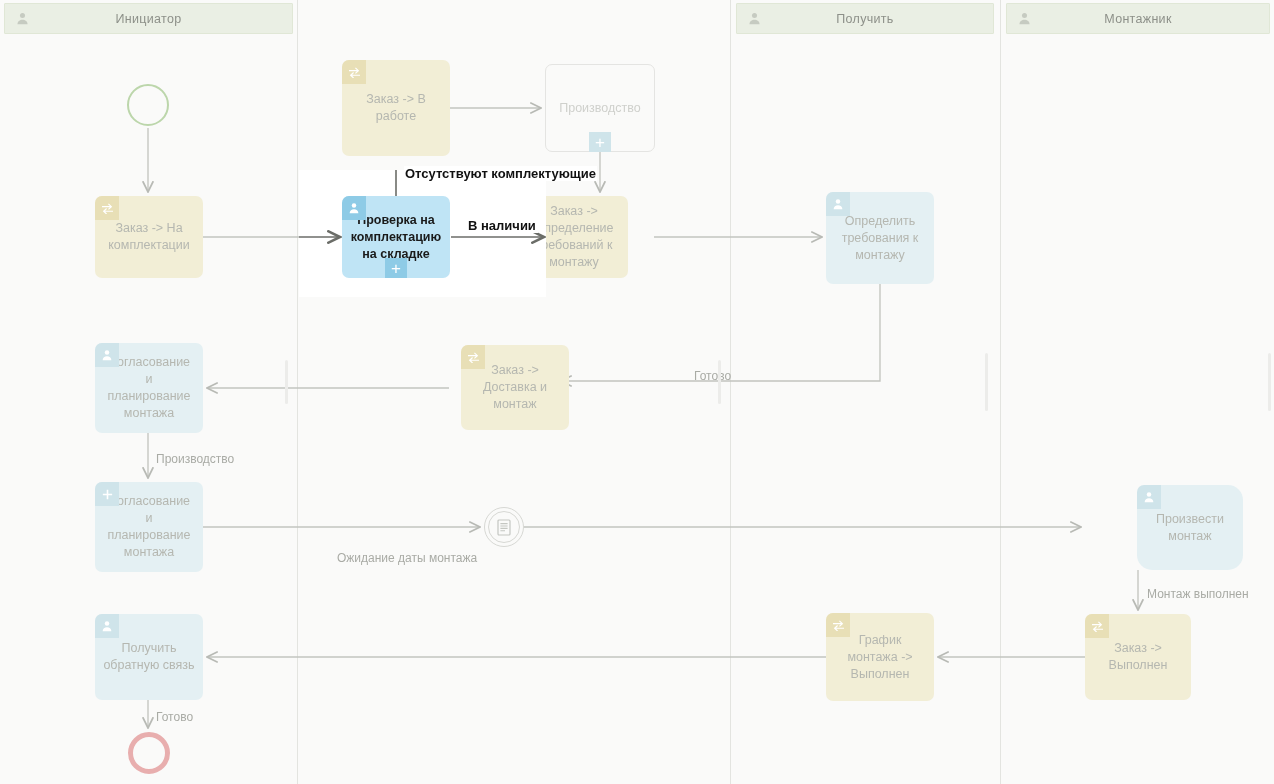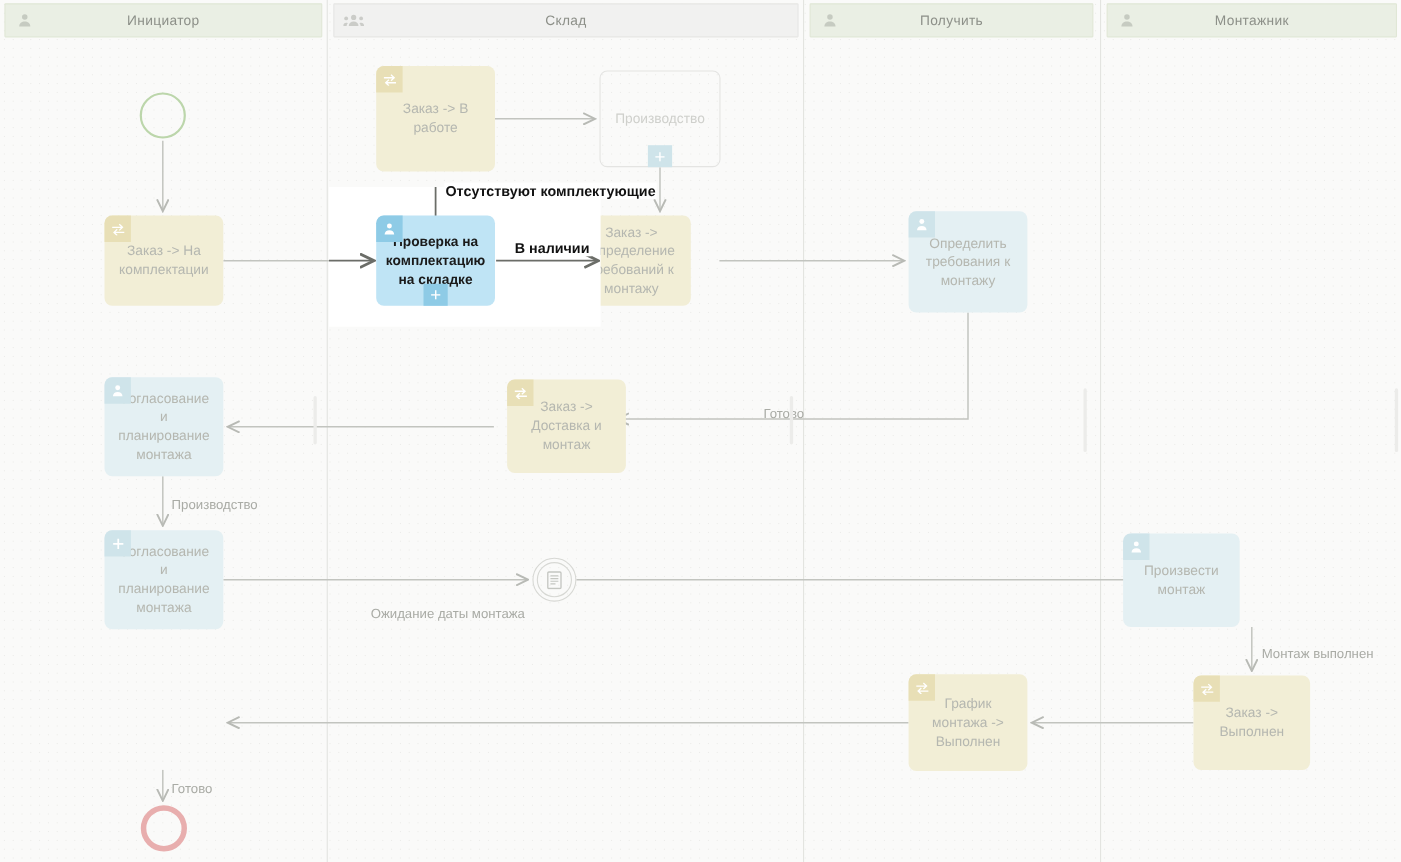--- a/index.html
+++ b/index.html
@@ -98,33 +98,20 @@
   <div class="lane-head green" style="left:4px;width:289px;">
     <span class="lh-icon">
       <svg width="13" height="13" viewBox="0 0 16 16">
           <circle cx="8" cy="4.3" r="3.1" fill="#8e918a"></circle>
           <path d="M1.8 15c0-3.6 2.8-5.6 6.2-5.6S14.2 11.4 14.2 15z" fill="#8e918a"></path>
         </svg>
     </span>
     <span class="lh-title">Инициатор</span>
   </div>
 
-  <div class="lane-head grey" style="left:303px;width:423px;">
-    <span class="lh-icon">
-      <svg width="19" height="13" viewBox="0 0 24 14">
-        <circle cx="12" cy="3.6" r="3" fill="#8e918a"></circle>
-          <path d="M6.4 13.4c0-3.2 2.5-5 5.6-5s5.6 1.8 5.6 5z" fill="#8e918a"></path>
-        <circle cx="3.4" cy="4.8" r="2.2" fill="#8e918a"></circle>
-          <path d="M0 13.4c0-2.4 1.6-3.7 3.4-3.7 .7 0 1.4.2 1.9.5-.8.8-1.3 1.9-1.4 3.2z" fill="#8e918a"></path>
-        <circle cx="20.6" cy="4.8" r="2.2" fill="#8e918a"></circle>
-          <path d="M24 13.4c0-2.4-1.6-3.7-3.4-3.7-.7 0-1.4.2-1.9.5.8.8 1.3 1.9 1.4 3.2z" fill="#8e918a"></path>
-      </svg>
-    </span>
-    <span class="lh-title">Склад</span>
-  </div>
 
   <div class="lane-head green" style="left:736px;width:258px;">
     <span class="lh-icon">
       <svg width="13" height="13" viewBox="0 0 16 16">
           <circle cx="8" cy="4.3" r="3.1" fill="#8e918a"></circle>
           <path d="M1.8 15c0-3.6 2.8-5.6 6.2-5.6S14.2 11.4 14.2 15z" fill="#8e918a"></path>
         </svg>
     </span>
     <span class="lh-title">Получить</span>
   </div>
@@ -207,20 +194,29 @@
 
   <div class="node task blue" style="left:95px;top:482px;width:108px;height:90px;">
     <span class="badge blue">
       <svg width="13" height="13" viewBox="0 0 14 14">
           <path d="M7 2v10M2 7h10" stroke="#fff" stroke-width="1.7"></path>
         </svg>
     </span>
     <span>Согласование и планирование монтажа</span>
   </div>
 
+  <div class="node task blue" style="left:95px;top:614px;width:108px;height:86px;">
+    <span class="badge blue">
+      <svg width="12" height="12" viewBox="0 0 16 16">
+          <circle cx="8" cy="4.6" r="3" fill="#fff"></circle>
+          <path d="M2.2 15c0-3.4 2.6-5.2 5.8-5.2S13.8 11.6 13.8 15z" fill="#fff"></path>
+        </svg>
+    </span>
+    <span>Получить обратную связь</span>
+  </div>
 
   <div class="ev end" style="left:128px;top:732px;width:42px;height:42px;"></div>
 
   <div class="node task yellow" style="left:342px;top:60px;width:108px;height:96px;">
     <span class="badge yellow">
       <svg width="13" height="11" viewBox="0 0 14 12">
           <path d="M1 4h10M8 1l3.2 3L8 7" stroke="#fff" stroke-width="1.3" fill="none"></path>
           <path d="M13 9H3M6 12L2.8 9 6 6" stroke="#fff" stroke-width="1.3" fill="none"></path>
         </svg>
     </span>
@@ -273,21 +269,21 @@
   <div class="node task yellow" style="left:826px;top:613px;width:108px;height:88px;">
     <span class="badge yellow">
       <svg width="13" height="11" viewBox="0 0 14 12">
           <path d="M1 4h10M8 1l3.2 3L8 7" stroke="#fff" stroke-width="1.3" fill="none"></path>
           <path d="M13 9H3M6 12L2.8 9 6 6" stroke="#fff" stroke-width="1.3" fill="none"></path>
         </svg>
     </span>
     <span>График монтажа -&gt; Выполнен</span>
   </div>
 
-  <div class="node task blue" style="left:1021px;top:485px;width:106px;height:85px;">
+  <div class="node task blue" style="left:1137px;top:485px;width:106px;height:85px;border-radius:15px;">
     <span class="badge blue">
       <svg width="12" height="12" viewBox="0 0 16 16">
           <circle cx="8" cy="4.6" r="3" fill="#fff"></circle>
           <path d="M2.2 15c0-3.4 2.6-5.2 5.8-5.2S13.8 11.6 13.8 15z" fill="#fff"></path>
         </svg>
     </span>
     <span>Произвести монтаж</span>
   </div>
 
   <div class="node task yellow" style="left:1085px;top:614px;width:106px;height:86px;">

